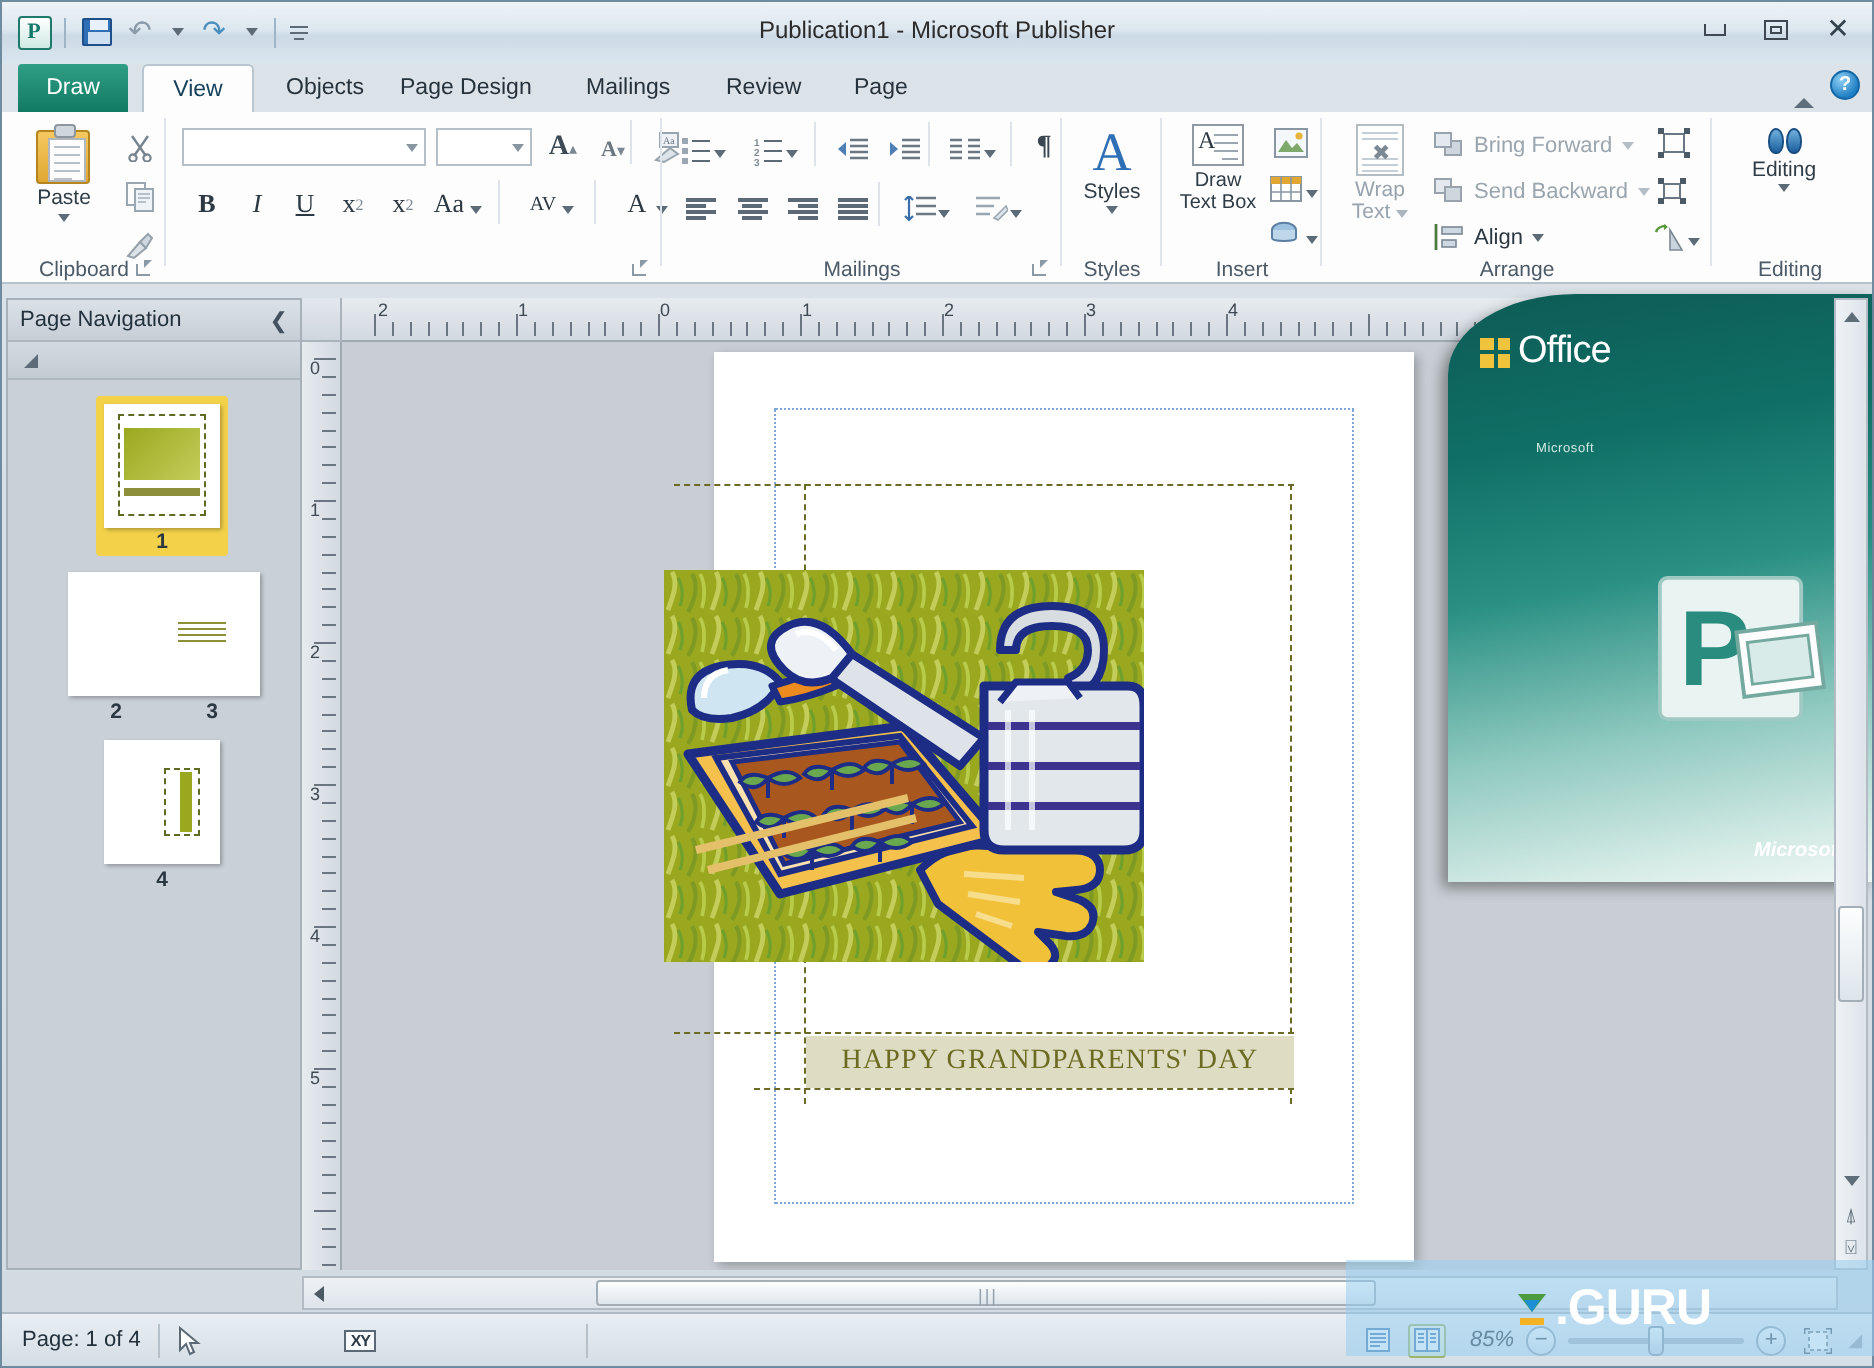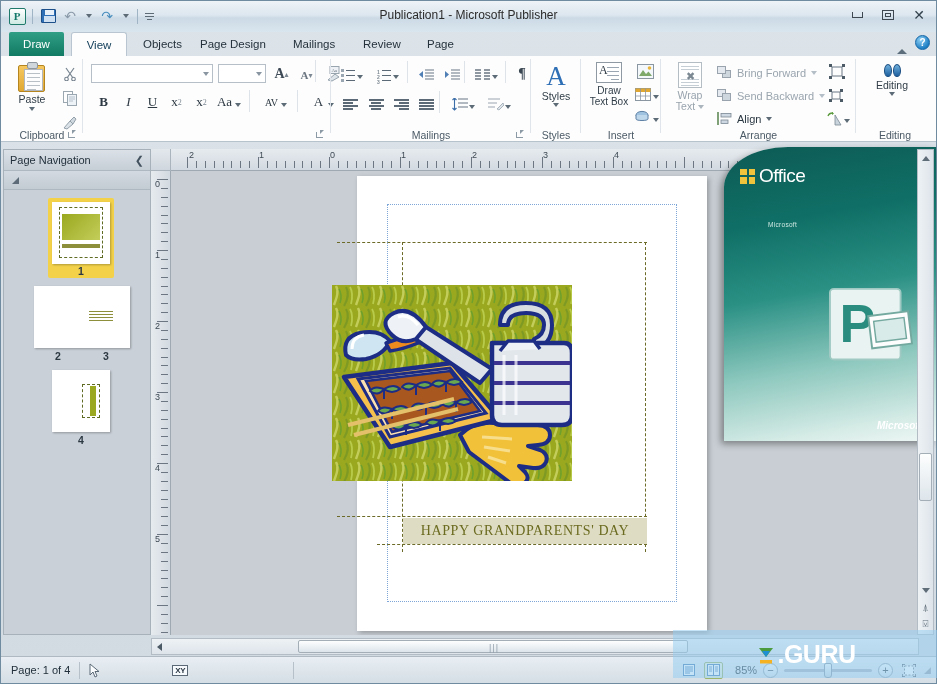--- a/index.html
+++ b/index.html
@@ -181,21 +181,21 @@
   .tri-d{width:0;height:0;border-left:4px solid transparent;border-right:4px solid transparent;border-top:5px solid #5f6d79;}
   .tri-l{width:0;height:0;border-top:4px solid transparent;border-bottom:4px solid transparent;border-right:5px solid #4c5a66;}
 
   
   .statusbar { position:absolute; left:0; bottom:0; width:935px; height:27px;
                background:linear-gradient(180deg,#e8eef3,#d5dee5); border-top:1px solid #aeb9c2;
                display:flex; align-items:center; }
   .sb-page { padding-left:10px; font-size:11px; color:#22303b; }
   .sb-div { width:1px; height:17px; background:#b6c0c8; margin:0 9px; }
   .sb-right { position:absolute; right:6px; display:flex; align-items:center; gap:6px; }
-  .zoomlvl { font-size:11px; color:#2a3views; color:#2b3views; color:#2b3842; min-width:28px; text-align:right; }
+  .zoomlvl { font-size:11px; color:#2a3views; color:#2b3views; color:#2b3842; min-width:28px; text-align:right;font-style:italic; }
   .zbtn { width:15px;height:15px;border-radius:50%;border:1px solid #93a3b0;
           background:linear-gradient(180deg,#f8fbfd,#d8e2ea); display:flex;align-items:center;justify-content:center;
           font-size:11px; color:#3c4c58; line-height:1; }
   .ztrack { width:88px; height:3px; background:#aab6c0; border-radius:2px; position:relative; }
   .zhandle { position:absolute; left:40px; top:-6px; width:8px; height:15px;
              background:linear-gradient(180deg,#f6fafc,#c9d6e0); border:1px solid #8b9aa7; border-radius:2px 2px 3px 3px; }
   .viewbtn { width:19px;height:17px;border:1px solid transparent; display:flex;align-items:center;justify-content:center; border-radius:2px;}
   .viewbtn.on { border-color:#9cb36a; background:linear-gradient(180deg,#f1f6e4,#dcead9); }
 
   

